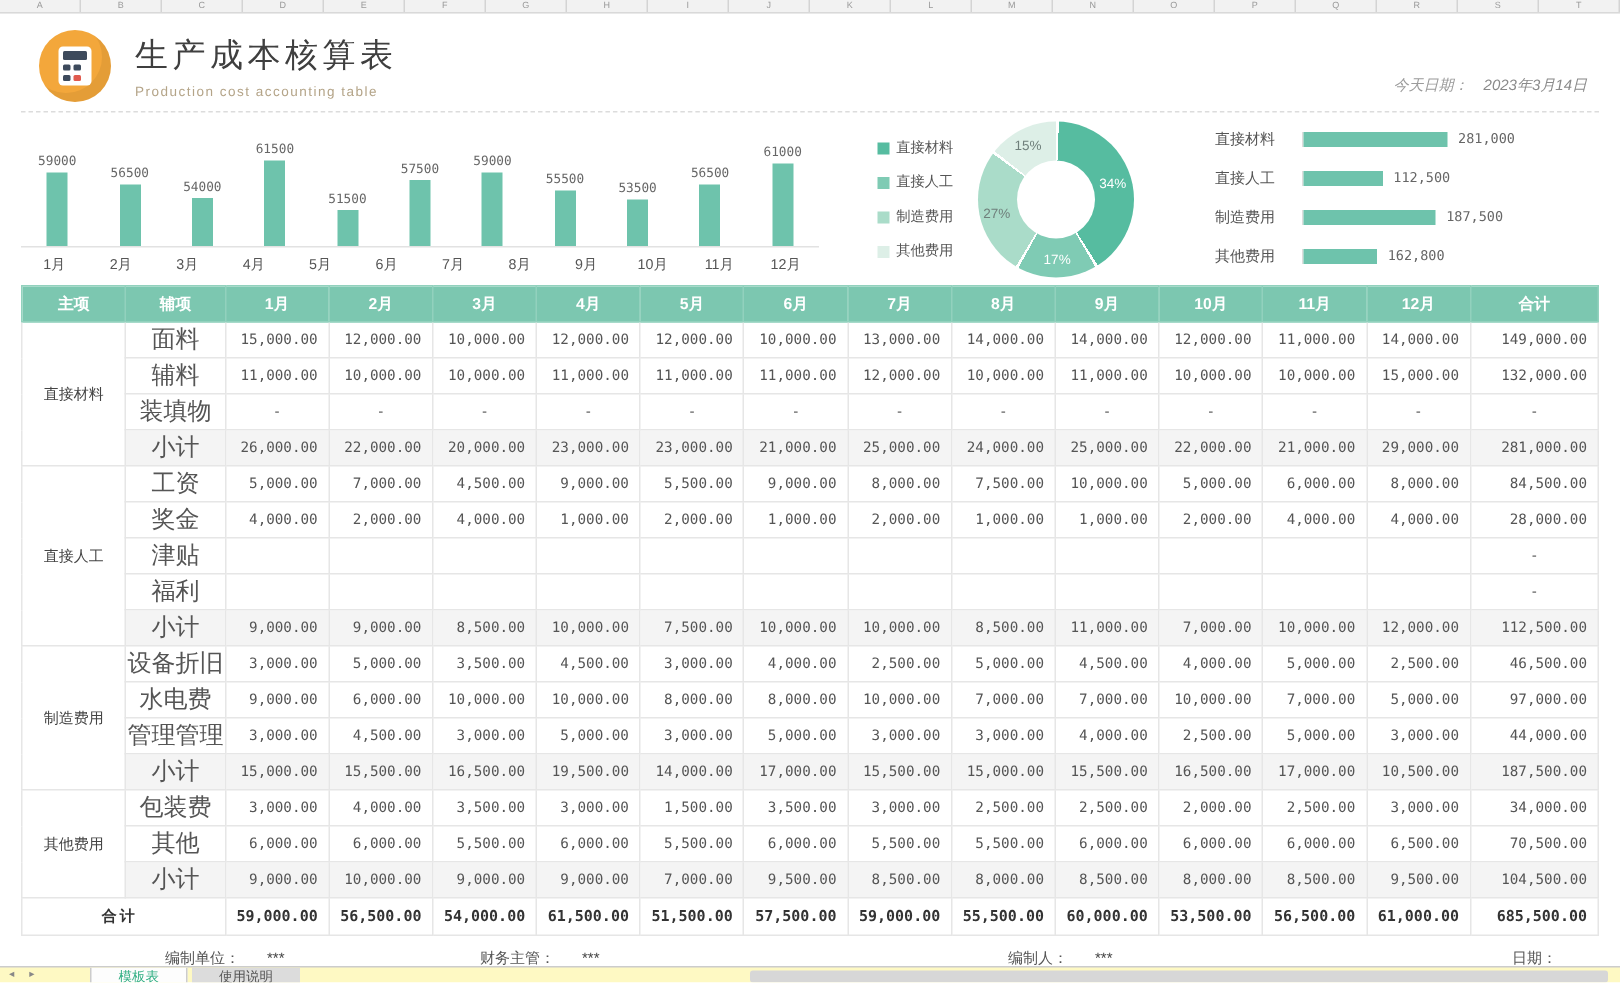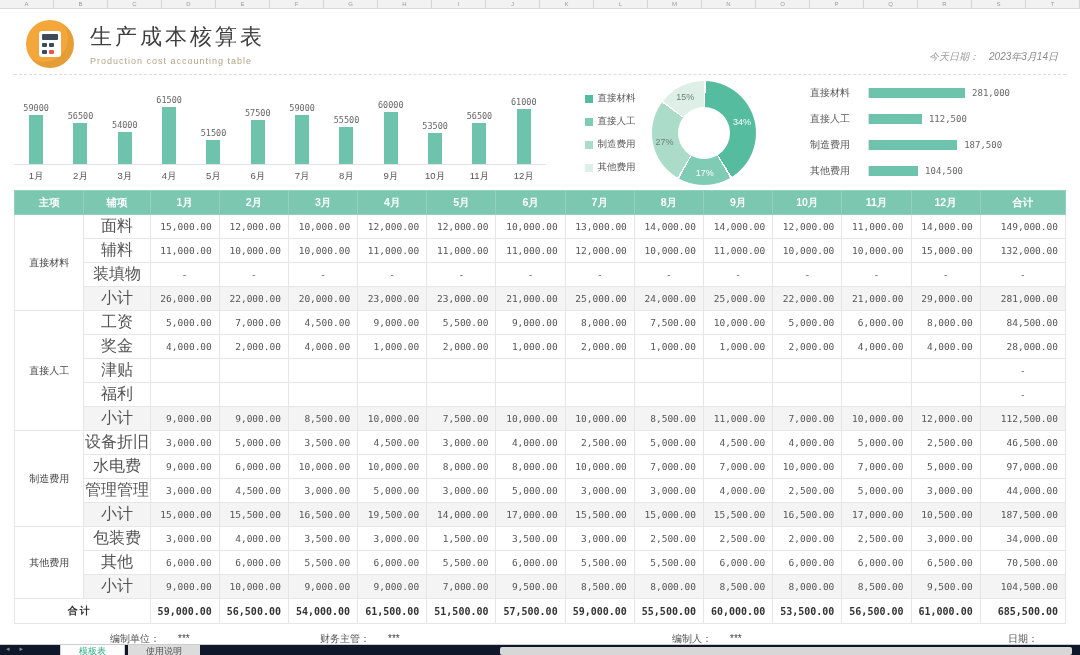--- a/index.html
+++ b/index.html
@@ -74,21 +74,21 @@
   .sheet-footer { position: absolute; left: 0; top: 632px; width: 1080px; height: 16px; font-size: 10px; color: #555; }
   .f-item { position: absolute; white-space: nowrap; }
   .f-item .f-val { margin-left: 18px; color: #444; }
   .f-item:nth-child(1) { left: 110px; }
   .f-item:nth-child(2) { left: 320px; }
   .f-item:nth-child(3) { left: 672px; }
   .f-item:nth-child(4) { left: 1008px; }
 
   
   .sheet-bar { position: absolute; bottom: 0; left: 0; width: 1080px; height: 11px;
-    background: #0f172a; border-top: 1px solid #ccc; overflow: hidden; }
+    background: #fef9c3; border-top: 1px solid #ccc; overflow: hidden; }
   .nav { position: absolute; left: 6px; top: 0px; font-size: 7px; color: #888; letter-spacing: 4px; }
   .tabs { position: absolute; left: 60px; top: 0; display: flex; }
   .tab { height: 14px; padding: 1px 18px; font-size: 9px; line-height: 11px; white-space: nowrap; }
   .tab.active { background: #fdfdfd; color: #2fae82; border-left: 1px solid #ccc; border-right: 1px solid #ccc; }
   .tab.inactive { background: #dcdcdc; color: #555; margin-left: 3px; }
   .scroll-groove { position: absolute; left: 500px; right: 8px; top: 2px; height: 8px;
     background: #d7d7d7; border-radius: 2px; }
 </style>
 </head>
 <body>
@@ -166,24 +166,20 @@
         </div>
         <div class="bar-col">
           <div class="v">59000</div>
           <div class="bar" style="height: 49px; background: rgb(110, 195, 172);"></div>
         </div>
         <div class="bar-col">
           <div class="v">55500</div>
           <div class="bar" style="height: 37px; background: rgb(110, 195, 172);"></div>
         </div>
         <div class="bar-col">
-          <div class="v">60000</div>
-          <div class="bar" style="height: 52px; background: rgb(110, 195, 172);"></div>
-        </div>
-        <div class="bar-col">
           <div class="v">53500</div>
           <div class="bar" style="height: 31px; background: rgb(110, 195, 172);"></div>
         </div>
         <div class="bar-col">
           <div class="v">56500</div>
           <div class="bar" style="height: 41px; background: rgb(110, 195, 172);"></div>
         </div>
         <div class="bar-col">
           <div class="v">61000</div>
           <div class="bar" style="height: 55px; background: rgb(110, 195, 172);"></div>
@@ -250,21 +246,21 @@
           <div class="lbl">制造费用</div>
           <div class="track">
             <div class="bar" style="width: 62.5%; background: rgb(110, 195, 172);"></div>
             <div class="val">187,500</div>
           </div>
         </div>
         <div class="hbar-row">
           <div class="lbl">其他费用</div>
           <div class="track">
             <div class="bar" style="width: 34.8333%; background: rgb(110, 195, 172);"></div>
-            <div class="val">104,500</div>
+            <div class="val">162,800</div>
           </div>
         </div>
       </div>
   </div>
 </div>
 
 <table class="cost-table">
   <colgroup>
     <col style="width:6.6%">
       <col style="width:6.3%">

